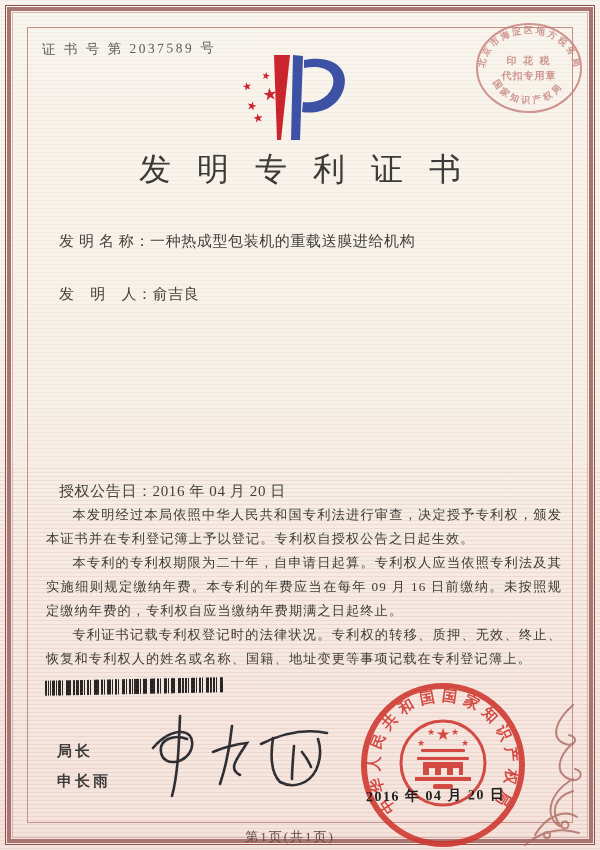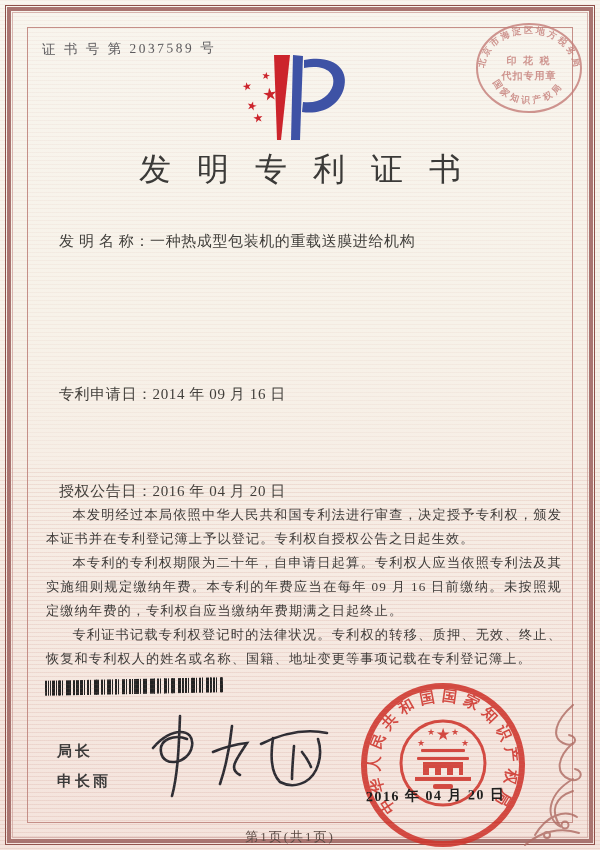--- a/index.html
+++ b/index.html
@@ -103,22 +103,22 @@
     </text>
     <text x="61" y="54" font-size="10" fill="#c47d78" text-anchor="middle" letter-spacing="2" font-weight="bold">印 花 税</text>
     <text x="61" y="69" font-size="10" fill="#c47d78" text-anchor="middle" letter-spacing="1" font-weight="bold">代扣专用章</text>
   </svg>
 
   <div class="title">发明专利证书</div>
 
   <div class="field-row" style="top:232px">
     <span class="flabel">发 明 名 称：</span><span class="fvalue">一种热成型包装机的重载送膜进给机构</span>
   </div>
-  <div class="field-row" style="top:385px">
-    <span class="flabel">专利申请日：</span><span class="fvalue">2014 年 09 月 16 日</span>
+  <div class="field-row" style="top:285px">
+    <span class="flabel">发　明　人：</span><span class="fvalue">俞吉良</span>
   </div>
   <div class="field-row" style="top:482px">
     <span class="flabel">授权公告日：</span><span class="fvalue">2016 年 04 月 20 日</span>
   </div>
 
   <div class="bodytext">
     <p>本发明经过本局依照中华人民共和国专利法进行审查，决定授予专利权，颁发本证书并在专利登记簿上予以登记。专利权自授权公告之日起生效。</p>
     <p>本专利的专利权期限为二十年，自申请日起算。专利权人应当依照专利法及其实施细则规定缴纳年费。本专利的年费应当在每年 09 月 16 日前缴纳。未按照规定缴纳年费的，专利权自应当缴纳年费期满之日起终止。</p>
     <p>专利证书记载专利权登记时的法律状况。专利权的转移、质押、无效、终止、恢复和专利权人的姓名或名称、国籍、地址变更等事项记载在专利登记簿上。</p>
   </div>

